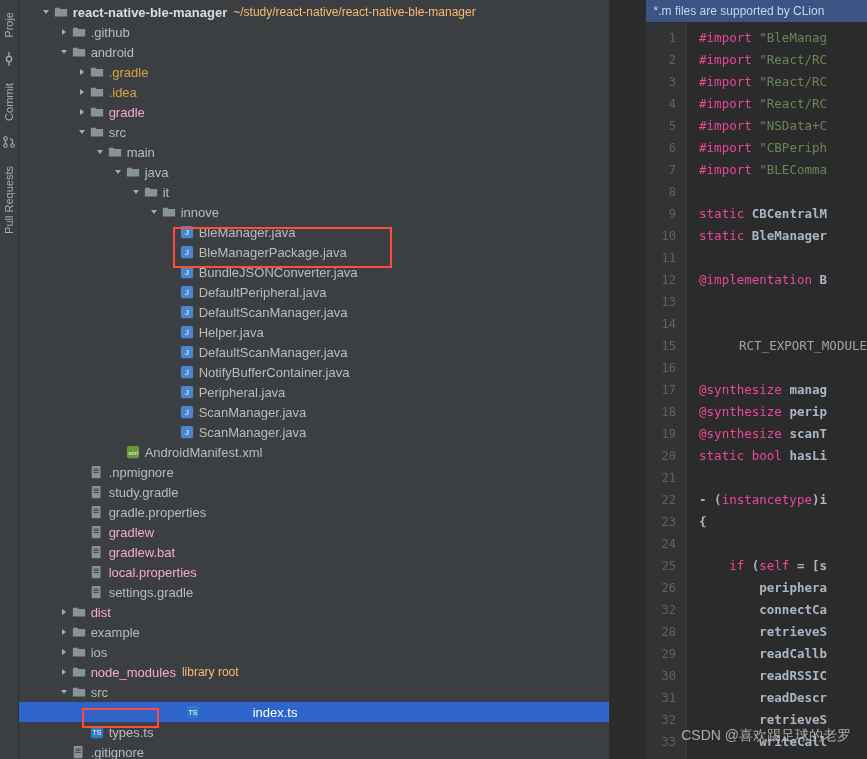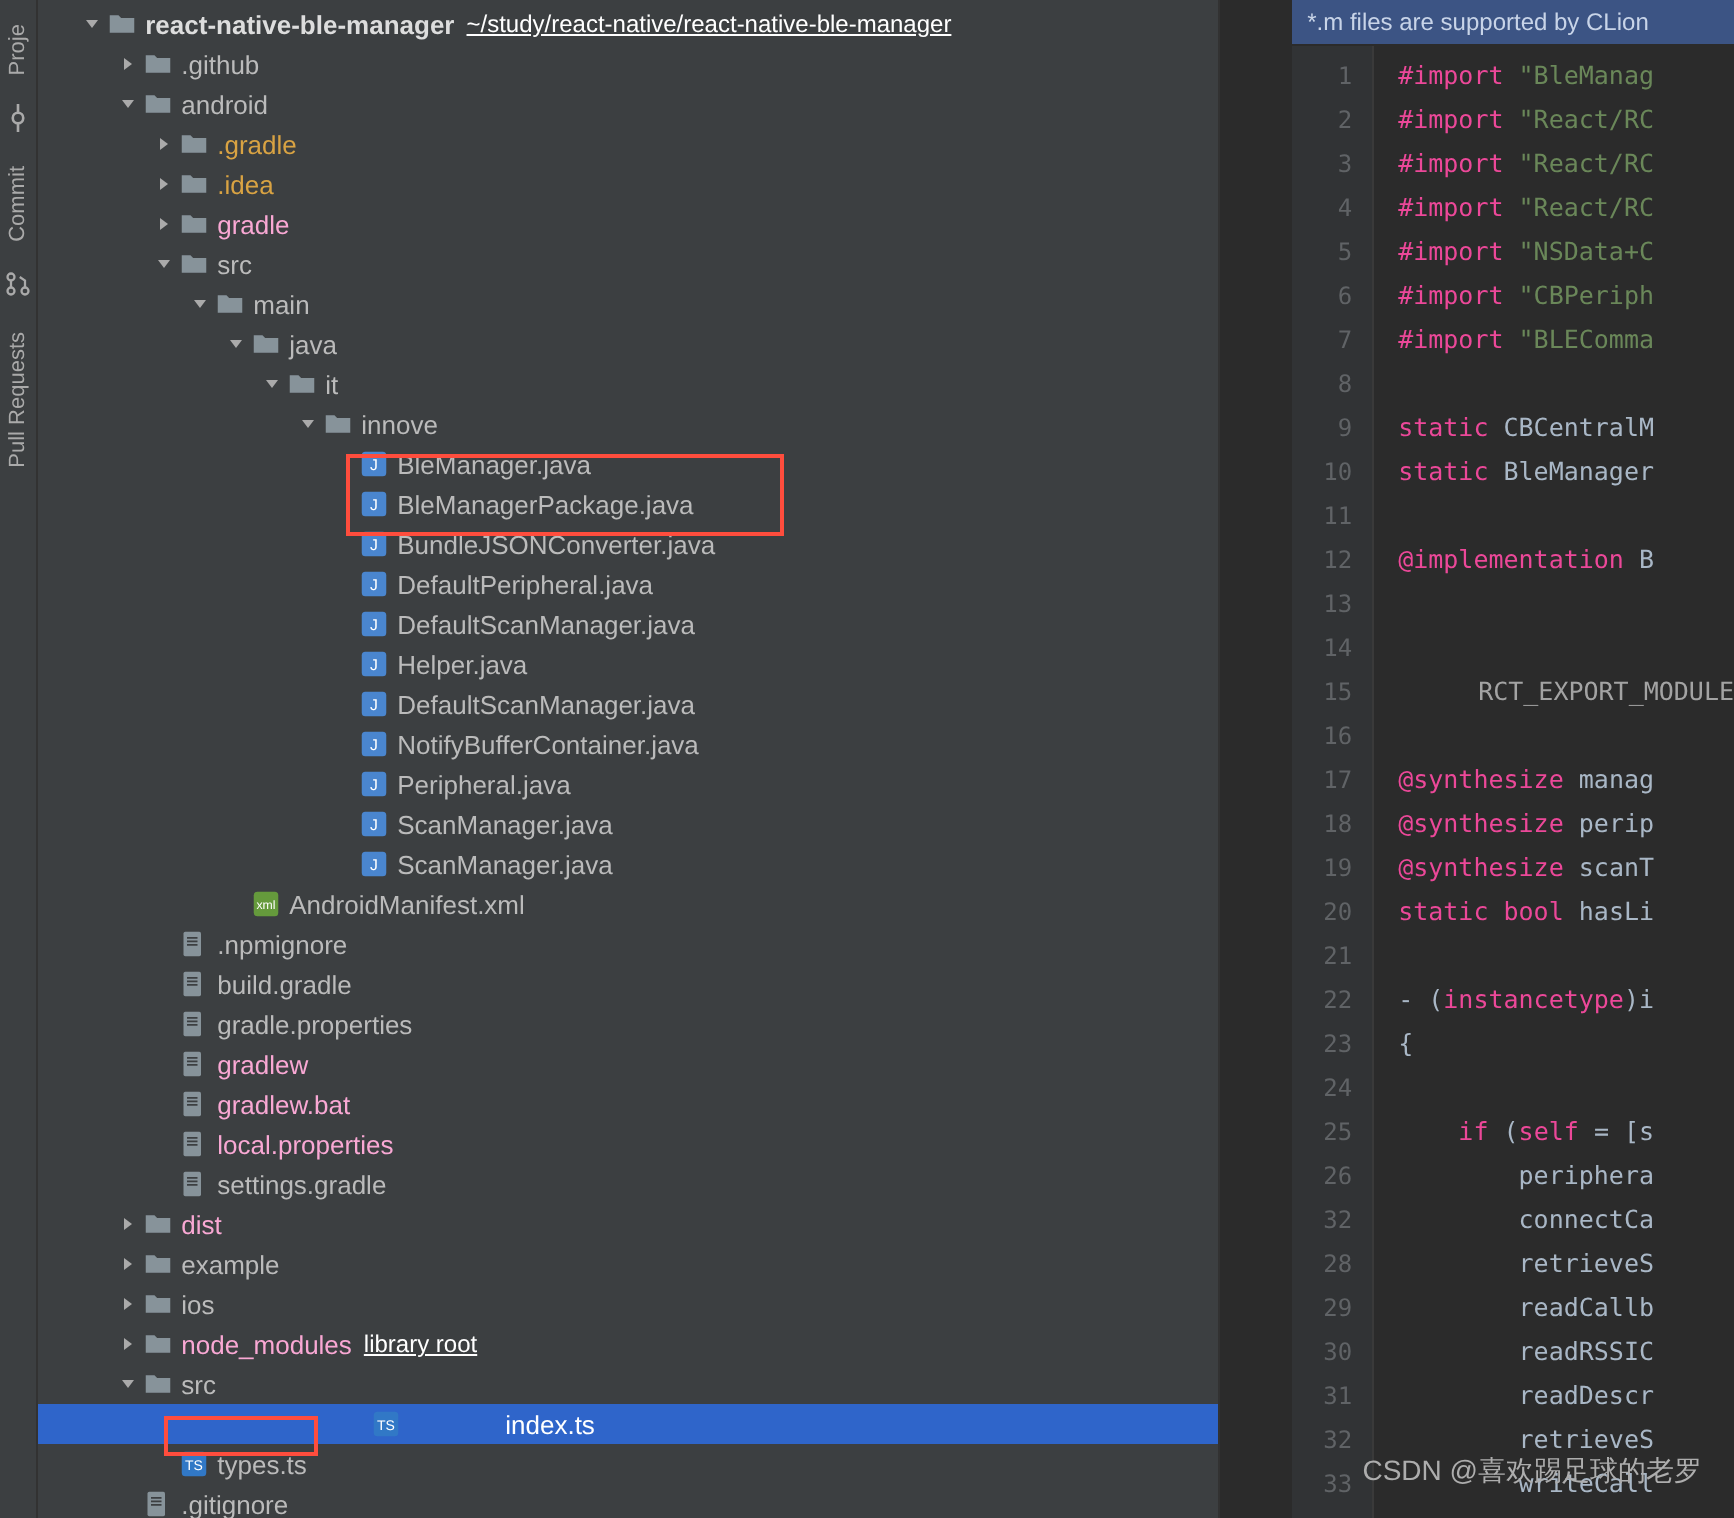--- a/index.html
+++ b/index.html
@@ -13,30 +13,30 @@
 .tree-row.selected { background: #2f65ca; color: #fff; gap: 48px; }
 .indent { display: inline-block; }
 .arrow { width: 14px; height: 14px; display: inline-flex; align-items: center; justify-content: center; flex-shrink: 0; }
 .arrow svg { width: 8px; height: 8px; }
 .icon { width: 16px; height: 16px; display: inline-flex; align-items: center; justify-content: center; margin-right: 4px; flex-shrink: 0; }
 .icon svg { width: 14px; height: 14px; }
 .label { font-size: 13px; }
 .label.bold { font-weight: bold; color: #ddd; }
 .label.yellow { color: #d9a343; }
 .label.orange { color: #f9a8d4; }
-.path-suffix { color: #ffffff; margin-left: 6px; font-size: 12px; text-decoration: underline; }
+.path-suffix { color: #fdba74; margin-left: 6px; font-size: 12px; }
 .highlight-box { position: absolute; border: 2px solid #ff4d3d; pointer-events: none; }
 .editor-panel { flex: 1; background: #2b2b2b; display: flex; flex-direction: column; border-left: 1px solid #323232; padding-left: 36px; }
 .editor-banner { background: #3c5484; color: #c8d4e8; padding: 4px 8px; font-size: 12px; border-bottom: 1px solid #2b2b2b; }
 .editor-body { flex: 1; display: flex; overflow: hidden; }
 .line-numbers { background: #313335; color: #606366; text-align: right; padding: 4px 10px 4px 16px; font-family: "Menlo", "Consolas", monospace; font-size: 12px; line-height: 22px; border-right: 1px solid #3a3a3a; }
 .code { flex: 1; padding: 4px 0 4px 12px; font-family: "Menlo", "Consolas", monospace; font-size: 12.5px; line-height: 22px; white-space: pre; overflow: hidden; }
 .kw { color: #ec4899; }
 .str { color: #6a8759; }
-.ident { color: #a9b7c6; }
+.ident { color: #a9b7c6; font-weight: bold; }
 .macro { color: #a3a3a3; margin-left: 40px; }
 .watermark { position: absolute; bottom: 14px; right: 16px; color: #adadad; font-size: 14px; pointer-events: none; }
 </style>
 </head>
 <body>
 
 <div class="container">
   <div class="left-gutter">
     <span class="gutter-text">Proje</span>
     <span style="margin:6px 0;">
@@ -364,21 +364,21 @@
           <span class="indent" style="width: 56px;"></span>
           <span class="arrow"></span>
           <span class="icon">
             <svg viewBox="0 0 16 16">
               <rect x="2" y="1" width="10" height="14" rx="1" fill="#87939a"></rect>
               <rect x="4" y="4" width="6" height="1" fill="#3c3f41"></rect>
               <rect x="4" y="6" width="6" height="1" fill="#3c3f41"></rect>
               <rect x="4" y="8" width="6" height="1" fill="#3c3f41"></rect>
             </svg>
           </span>
-          <span class="label">build.gradle</span>
+          <span class="label">study.gradle</span>
         </div>
         <div class="tree-row">
           <span class="indent" style="width: 56px;"></span>
           <span class="arrow"></span>
           <span class="icon">
             <svg viewBox="0 0 16 16">
               <rect x="2" y="1" width="10" height="14" rx="1" fill="#87939a"></rect>
               <rect x="4" y="4" width="6" height="1" fill="#3c3f41"></rect>
               <rect x="4" y="6" width="6" height="1" fill="#3c3f41"></rect>
               <rect x="4" y="8" width="6" height="1" fill="#3c3f41"></rect>

